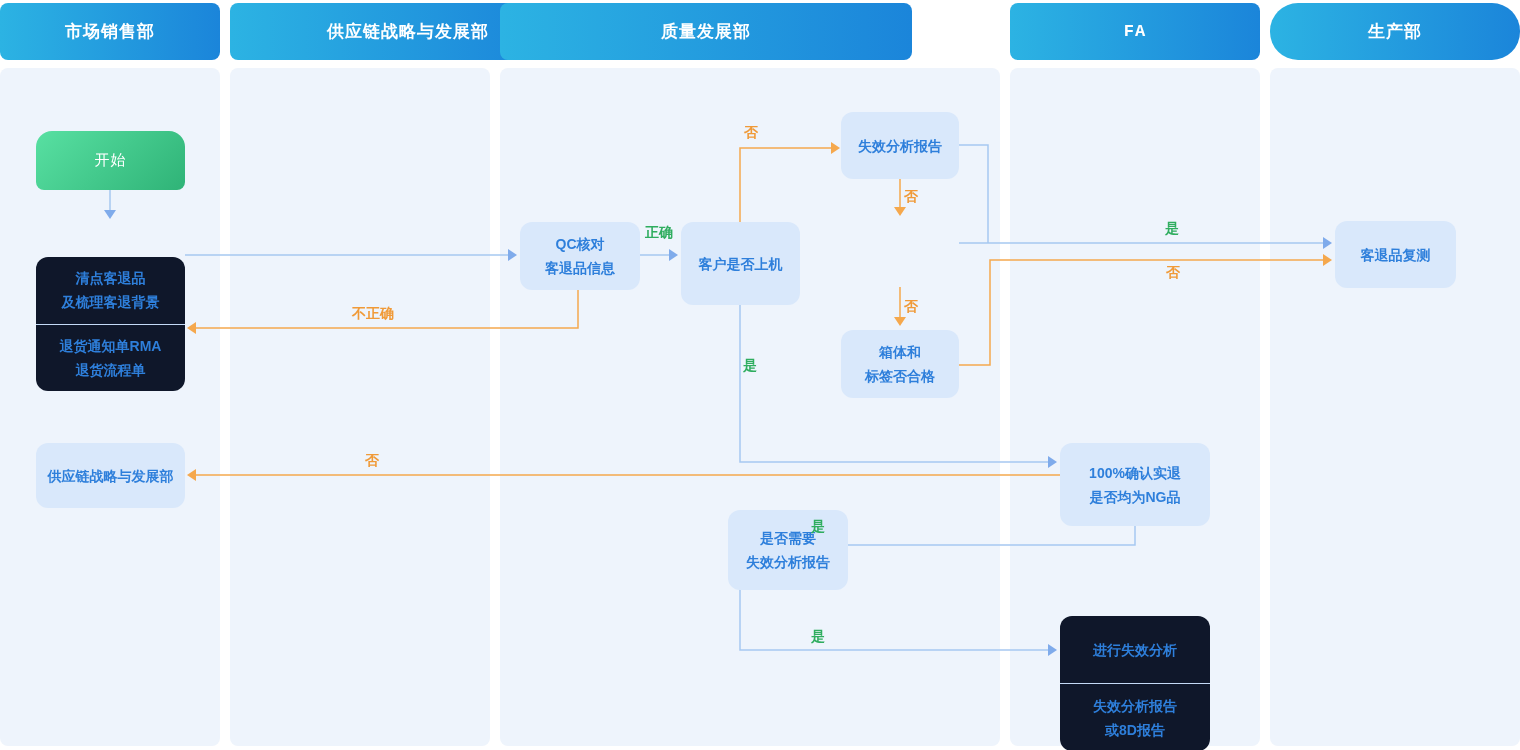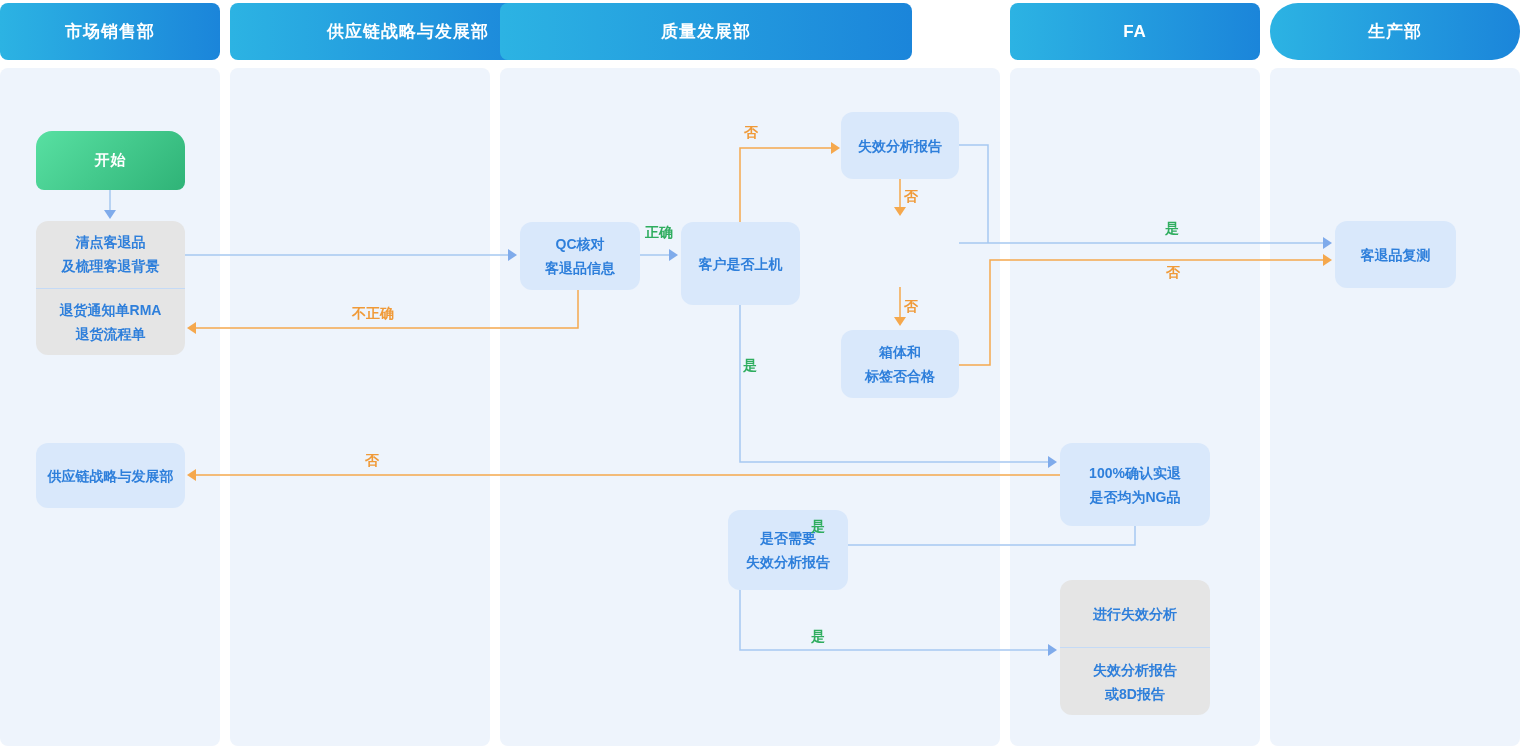--- a/index.html
+++ b/index.html
@@ -11,27 +11,27 @@
     background:linear-gradient(90deg,#2cb3e3,#1b85da);
     display:flex;align-items:center;justify-content:center;
     color:#ffffff;font-size:17px;font-weight:bold;letter-spacing:1px;}
   .lane-body{position:absolute;top:68px;height:678px;border-radius:8px;background:#eef4fc;}
 
   
   .node{position:absolute;background:#d9e8fb;border-radius:12px;
     color:#2e7fdb;font-size:14px;font-weight:600;text-align:center;
     display:flex;flex-direction:column;align-items:center;justify-content:center;
     line-height:24px;box-sizing:border-box;}
-  .node-combined{position:absolute;background:#e5e5e5;border-radius:12px;
+  .node-combined{position:absolute;background:#0f172a;border-radius:12px;
     color:#2e7fdb;font-size:14px;font-weight:600;text-align:center;
-    display:flex;flex-direction:column;box-sizing:border-box;}
+    display:flex;flex-direction:column;box-sizing:border-box;margin-top:36px;}
   .section{flex:1;display:flex;flex-direction:column;align-items:center;justify-content:center;line-height:24px;}
   .section.divided{border-bottom:1px solid #c4daf6;}
   .node-start{position:absolute;background:linear-gradient(135deg,#58e0a2,#2fb377);
-    border-radius:16px 16px 8px 8px;color:#ffffff;font-size:15px;font-weight:bold;
+    border-radius:16px 16px 8px 8px;color:#ffffff;font-size:15px;font-weight:normal;
     display:flex;align-items:center;justify-content:center;letter-spacing:1px;}
 
   
   #wires{position:absolute;left:0;top:0;width:1520px;height:750px;pointer-events:none;}
   .wire-blue{fill:none;stroke:#a6c8f1;stroke-width:1.5;}
   .wire-orange{fill:none;stroke:#f5a84d;stroke-width:1.5;}
   .head-blue{fill:#7fabeb;stroke:none;}
   .head-orange{fill:#f5a84d;stroke:none;}
 
   
@@ -41,21 +41,21 @@
   .lbl-orange{color:#f09a38;}
 </style>
 </head>
 <body>
 
 <div id="stage">
 
   <div class="lane-header" style="left:0;width:220px;">市场销售部</div>
   <div class="lane-header" style="left:230px;width:276px;padding-left:40px;">供应链战略与发展部</div>
   <div class="lane-header" style="left:500px;width:412px;">质量发展部</div>
-  <div class="lane-header" style="left:1010px;width:250px;">FA</div>
+  <div class="lane-header" style="left:1010px;width:250px;font-family:Liberation Mono, monospace;">FA</div>
   <div class="lane-header" style="left:1270px;width:250px;border-radius:28px;">生产部</div>
 
   <div class="lane-body" style="left:0;width:220px;"></div>
   <div class="lane-body" style="left:230px;width:260px;"></div>
   <div class="lane-body" style="left:500px;width:500px;"></div>
   <div class="lane-body" style="left:1010px;width:250px;"></div>
   <div class="lane-body" style="left:1270px;width:250px;"></div>
 
   <svg id="wires" viewBox="0 0 1520 750">
 

